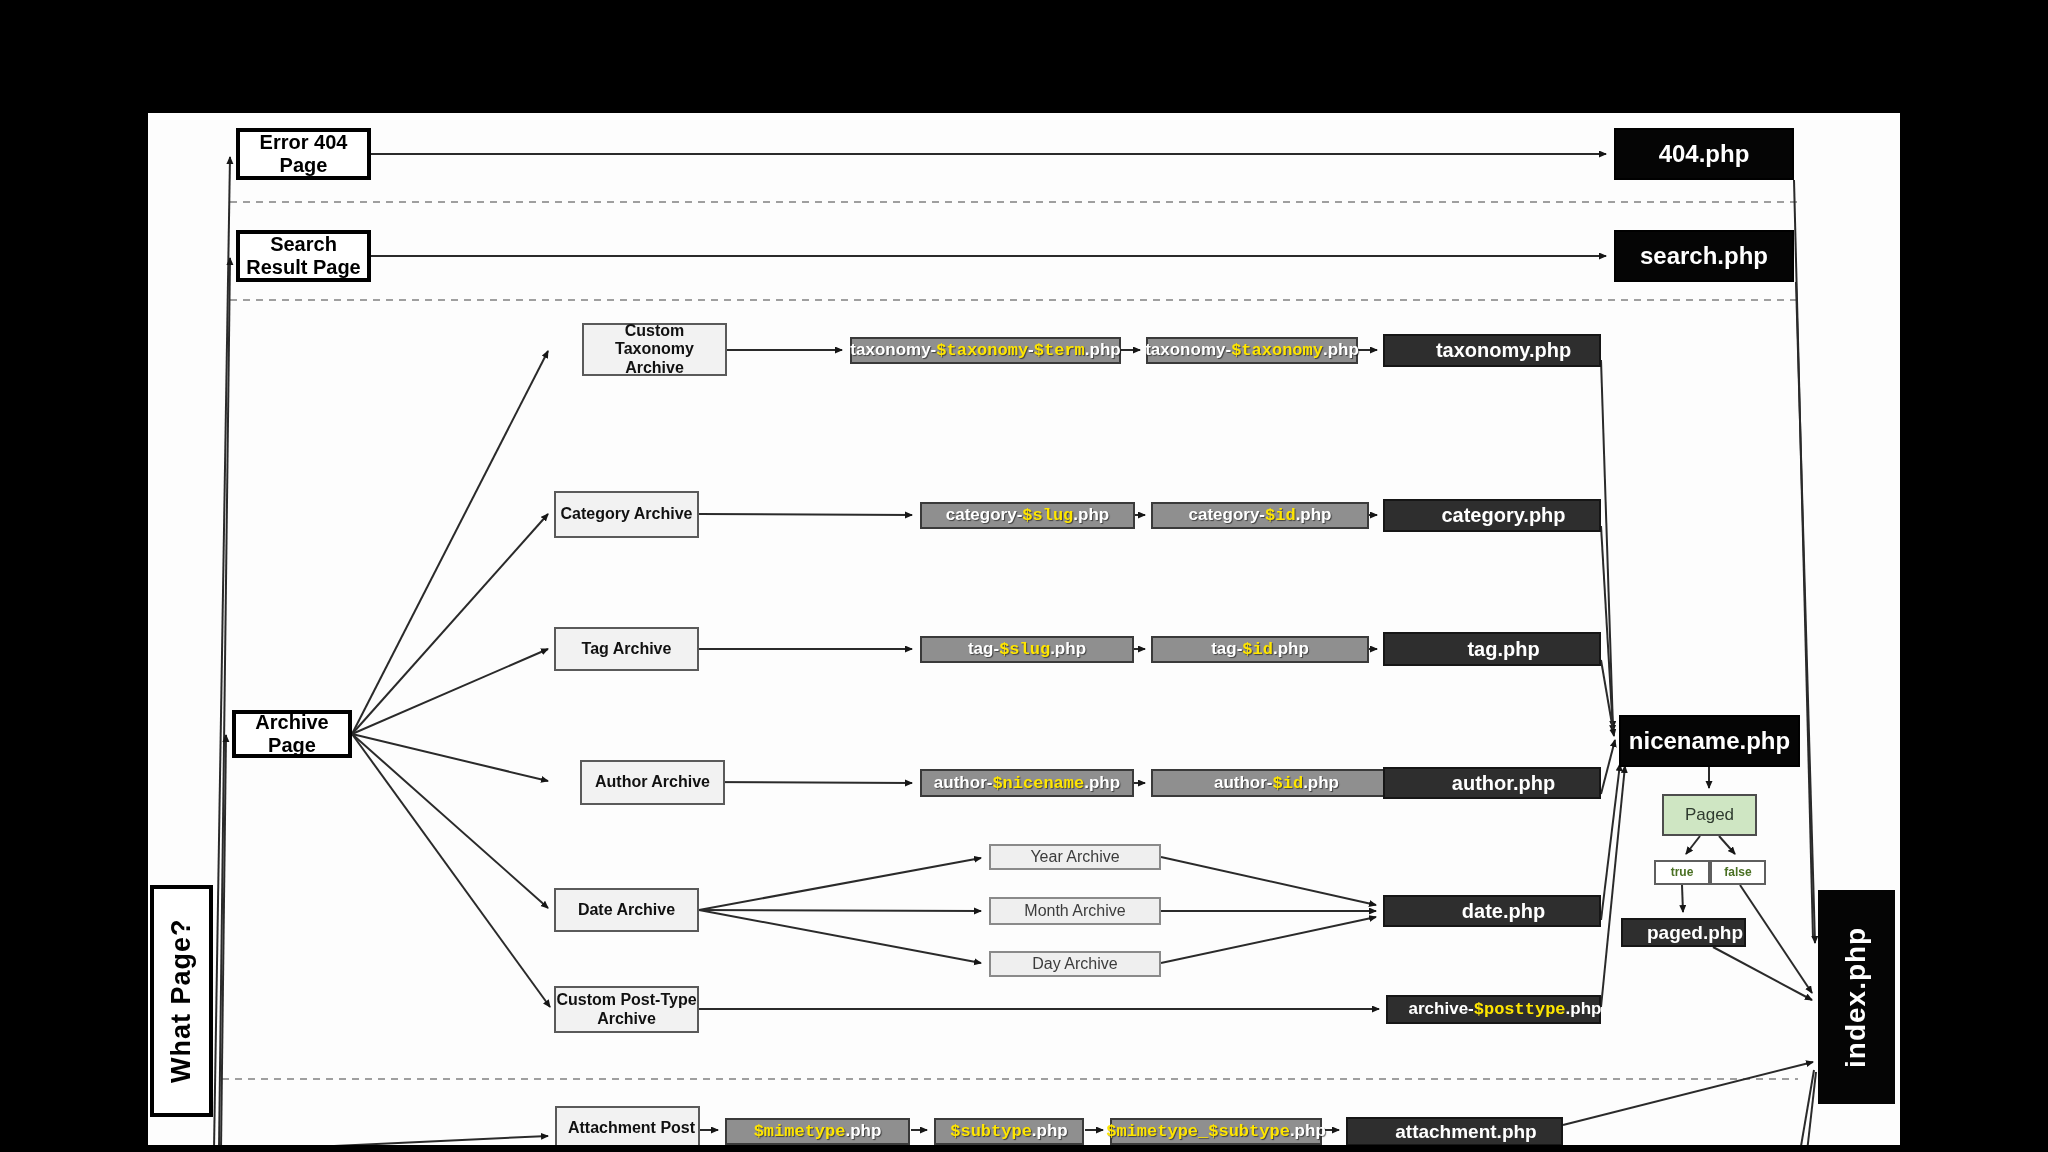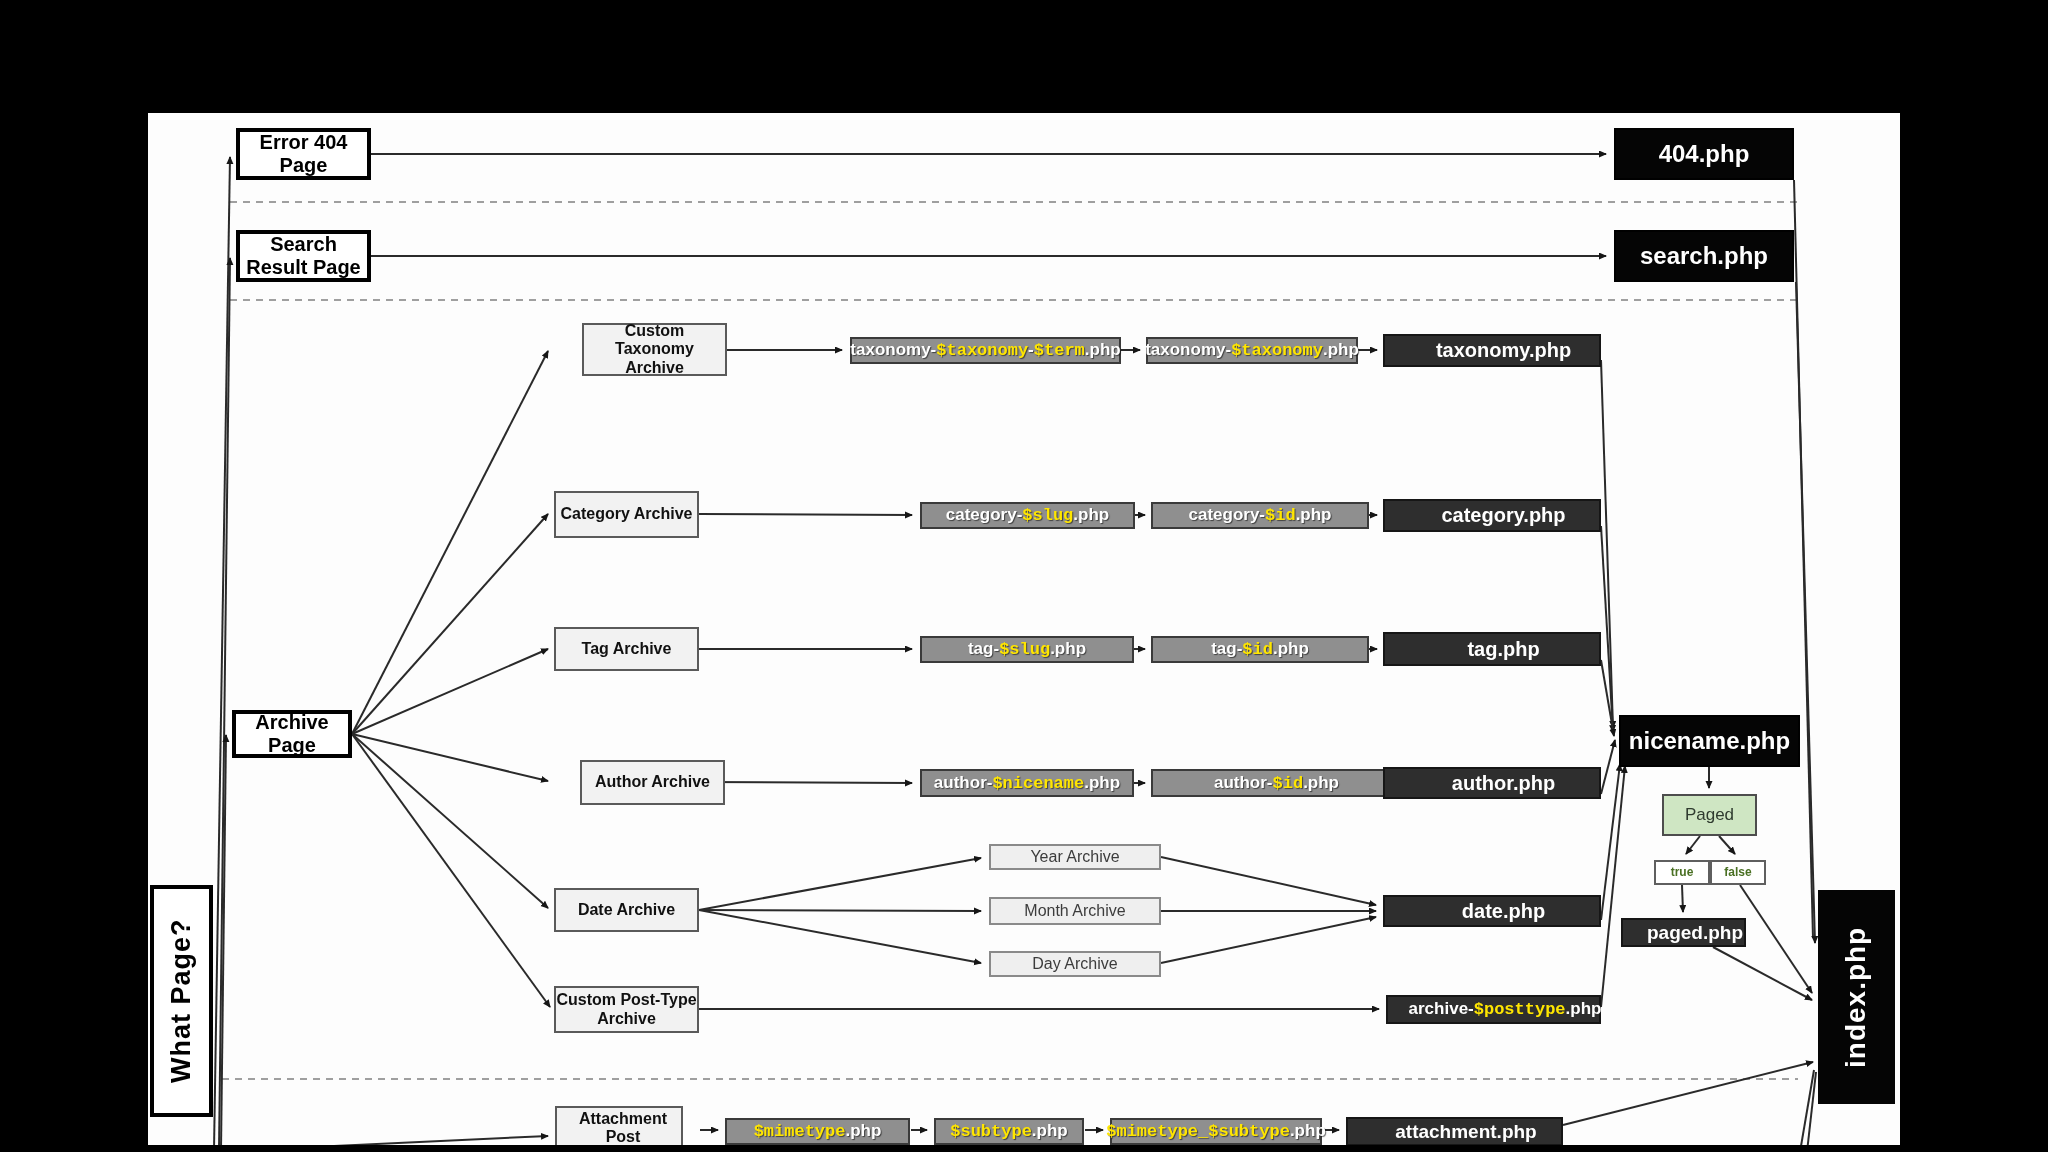--- a/index.html
+++ b/index.html
@@ -204,21 +204,21 @@
   <div class="node bool-box" style="left:1710px;top:860px;width:56px;height:25px;">
       <span>false</span>
     </div>
   <div class="node dark-box" style="left:1621px;top:918px;width:125px;height:29px;font-size:19px;">
       <span>paged.php</span>
     </div>
   <div class="node vert vert-black" style="left:1818px;top:890px;width:77px;height:214px;">
       <span>index.php</span>
     </div>
 
-  <div class="node light-box" style="left:555px;top:1106px;width:128px;height:44px;padding-left:8px;">
+  <div class="node light-box" style="left:555px;top:1106px;width:145px;height:44px;padding-left:8px;">
       <span>Attachment Post</span>
     </div>
   <div class="node gray-box" style="left:725px;top:1118px;width:185px;height:27px;">
       <span><span class="var">$mimetype</span>.php</span>
     </div>
   <div class="node gray-box" style="left:934px;top:1118px;width:150px;height:27px;">
       <span><span class="var">$subtype</span>.php</span>
     </div>
   <div class="node gray-box" style="left:1110px;top:1118px;width:212px;height:27px;">
       <span><span class="var">$mimetype_</span><span class="var">$subtype</span>.php</span>

